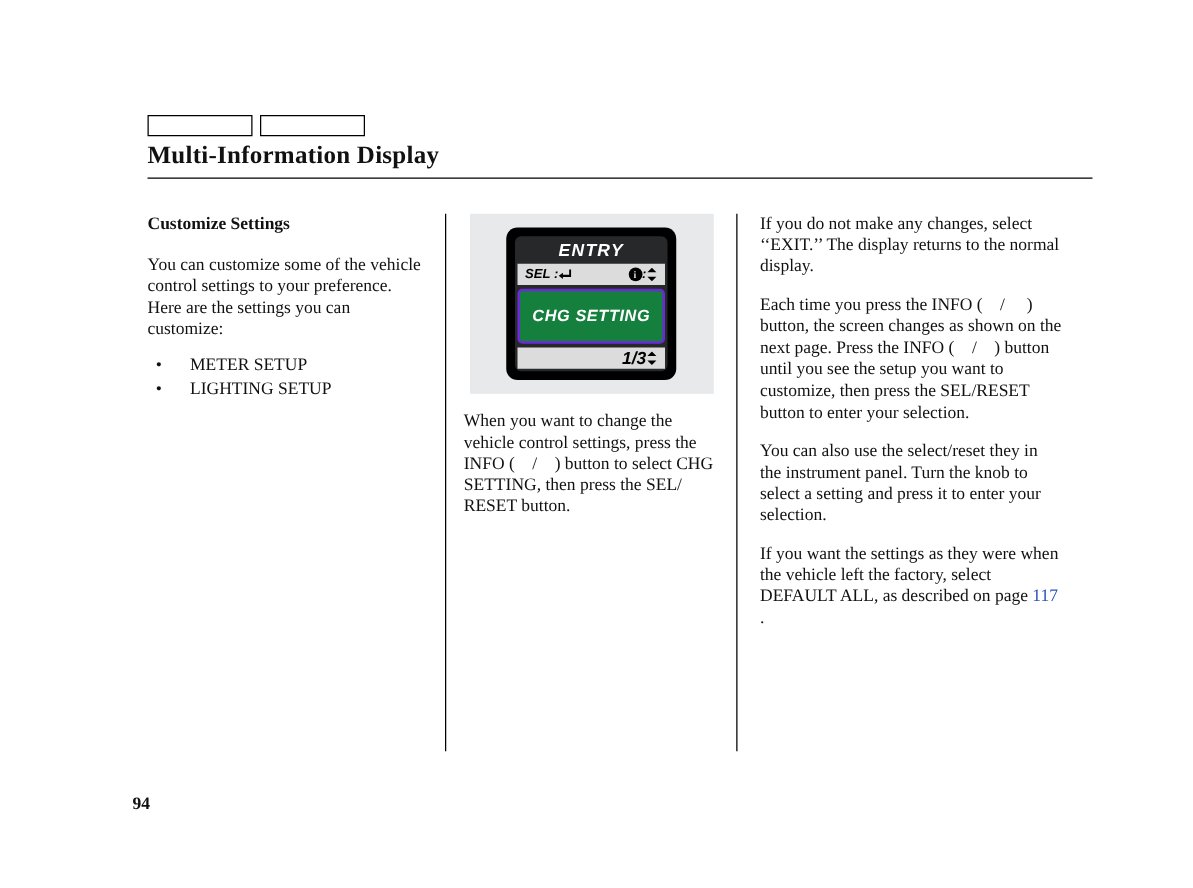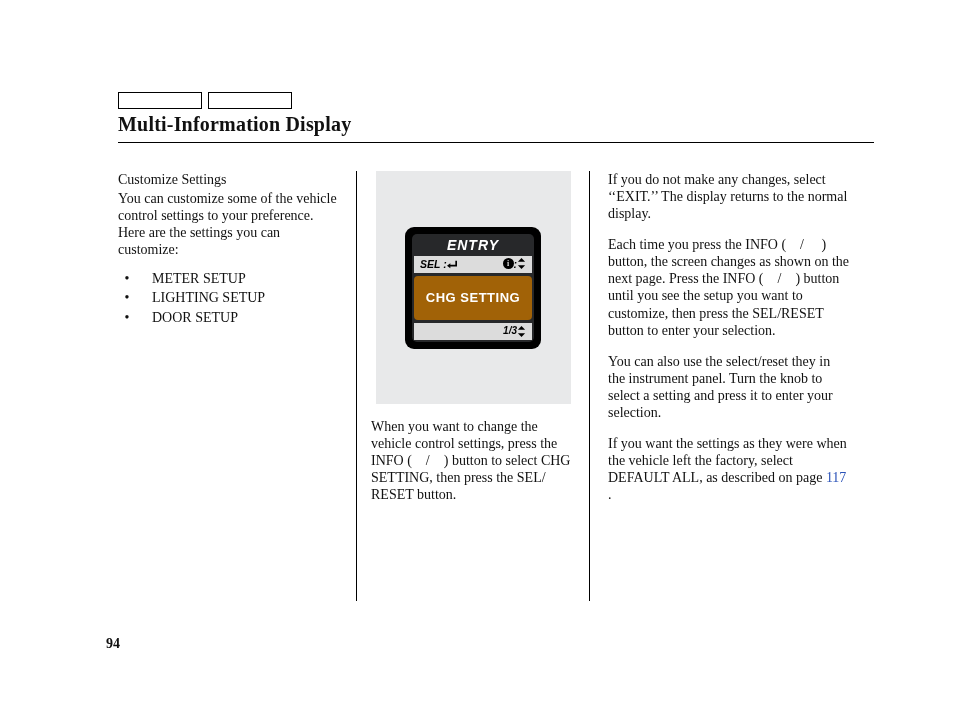--- a/index.html
+++ b/index.html
@@ -47,23 +47,23 @@
     line-height: 1.22;
   }
   .col1 { width: 238px; padding-right: 18px; }
   .col2 { width: 232px; padding: 0 14px; }
   .col3 { width: 260px; padding-left: 18px; }
   .divider {
     width: 0;
     border-left: 1px solid #000;
   }
   .subheading {
-    font-weight: normal;
-    font-size: 14px;
-    margin-bottom: 2px;
+    font-weight: bold;
+    font-size: 14px;
+    margin-bottom: 16px;
   }
   .bullets {
     margin: 12px 0 0 4px;
   }
   .bullet-row {
     display: flex;
     align-items: flex-start;
     gap: 20px;
     margin-bottom: 2px;
   }
@@ -79,21 +79,21 @@
     position: absolute;
     left: 106px;
     bottom: 58px;
     font-weight: bold;
     font-size: 14px;
   }
 
   
   .device-wrap {
     width: 195px;
-    height: 233px;
+    height: 144px;
     background: #e8e9ea;
     margin: 0 auto 14px auto;
     display: flex;
     align-items: center;
     justify-content: center;
   }
   .device {
     width: 136px;
     background: #000;
     border-radius: 9px;
@@ -127,31 +127,32 @@
     color: #000;
     font-size: 10.5px;
     justify-content: space-between;
     padding: 0 6px;
     font-weight: bold;
     font-style: italic;
   }
   .lcd-body {
     height: 44px;
     margin: 3px 0;
-    background: #a16207;
-    border: 2px solid #a16207;
+    background: #15803d;
+    border: 2px solid #6d28d9;
     border-radius: 4px;
     font-size: 13px;
     letter-spacing: 0.5px;
+    font-style: italic;
   }
   .lcd-footer {
     height: 17px;
     background: #dcdcdc;
     color: #000;
-    font-size: 10px;
+    font-size: 14px;
     justify-content: flex-end;
     padding: 0 6px;
     font-style: italic;
     font-weight: bold;
   }
   .glyph-group { display: inline-flex; align-items: center; gap: 0; }
   .info-circle {
     display: inline-flex;
     align-items: center;
     justify-content: center;
@@ -184,24 +185,20 @@
       <div class="subheading">Customize Settings</div>
       <div>You can customize some of the vehicle control settings to your preference. Here are the settings you can customize:</div>
       <div class="bullets">
         <div class="bullet-row">
           <span class="bullet-dot"></span>
           <span>METER SETUP</span>
         </div>
         <div class="bullet-row">
           <span class="bullet-dot"></span>
           <span>LIGHTING SETUP</span>
-        </div>
-        <div class="bullet-row">
-          <span class="bullet-dot"></span>
-          <span>DOOR SETUP</span>
         </div>
       </div>
     </div>
 
     <div class="divider"></div>
 
     <div class="col col2">
       <div class="device-wrap">
         <div class="device">
           <div class="device-inner">

